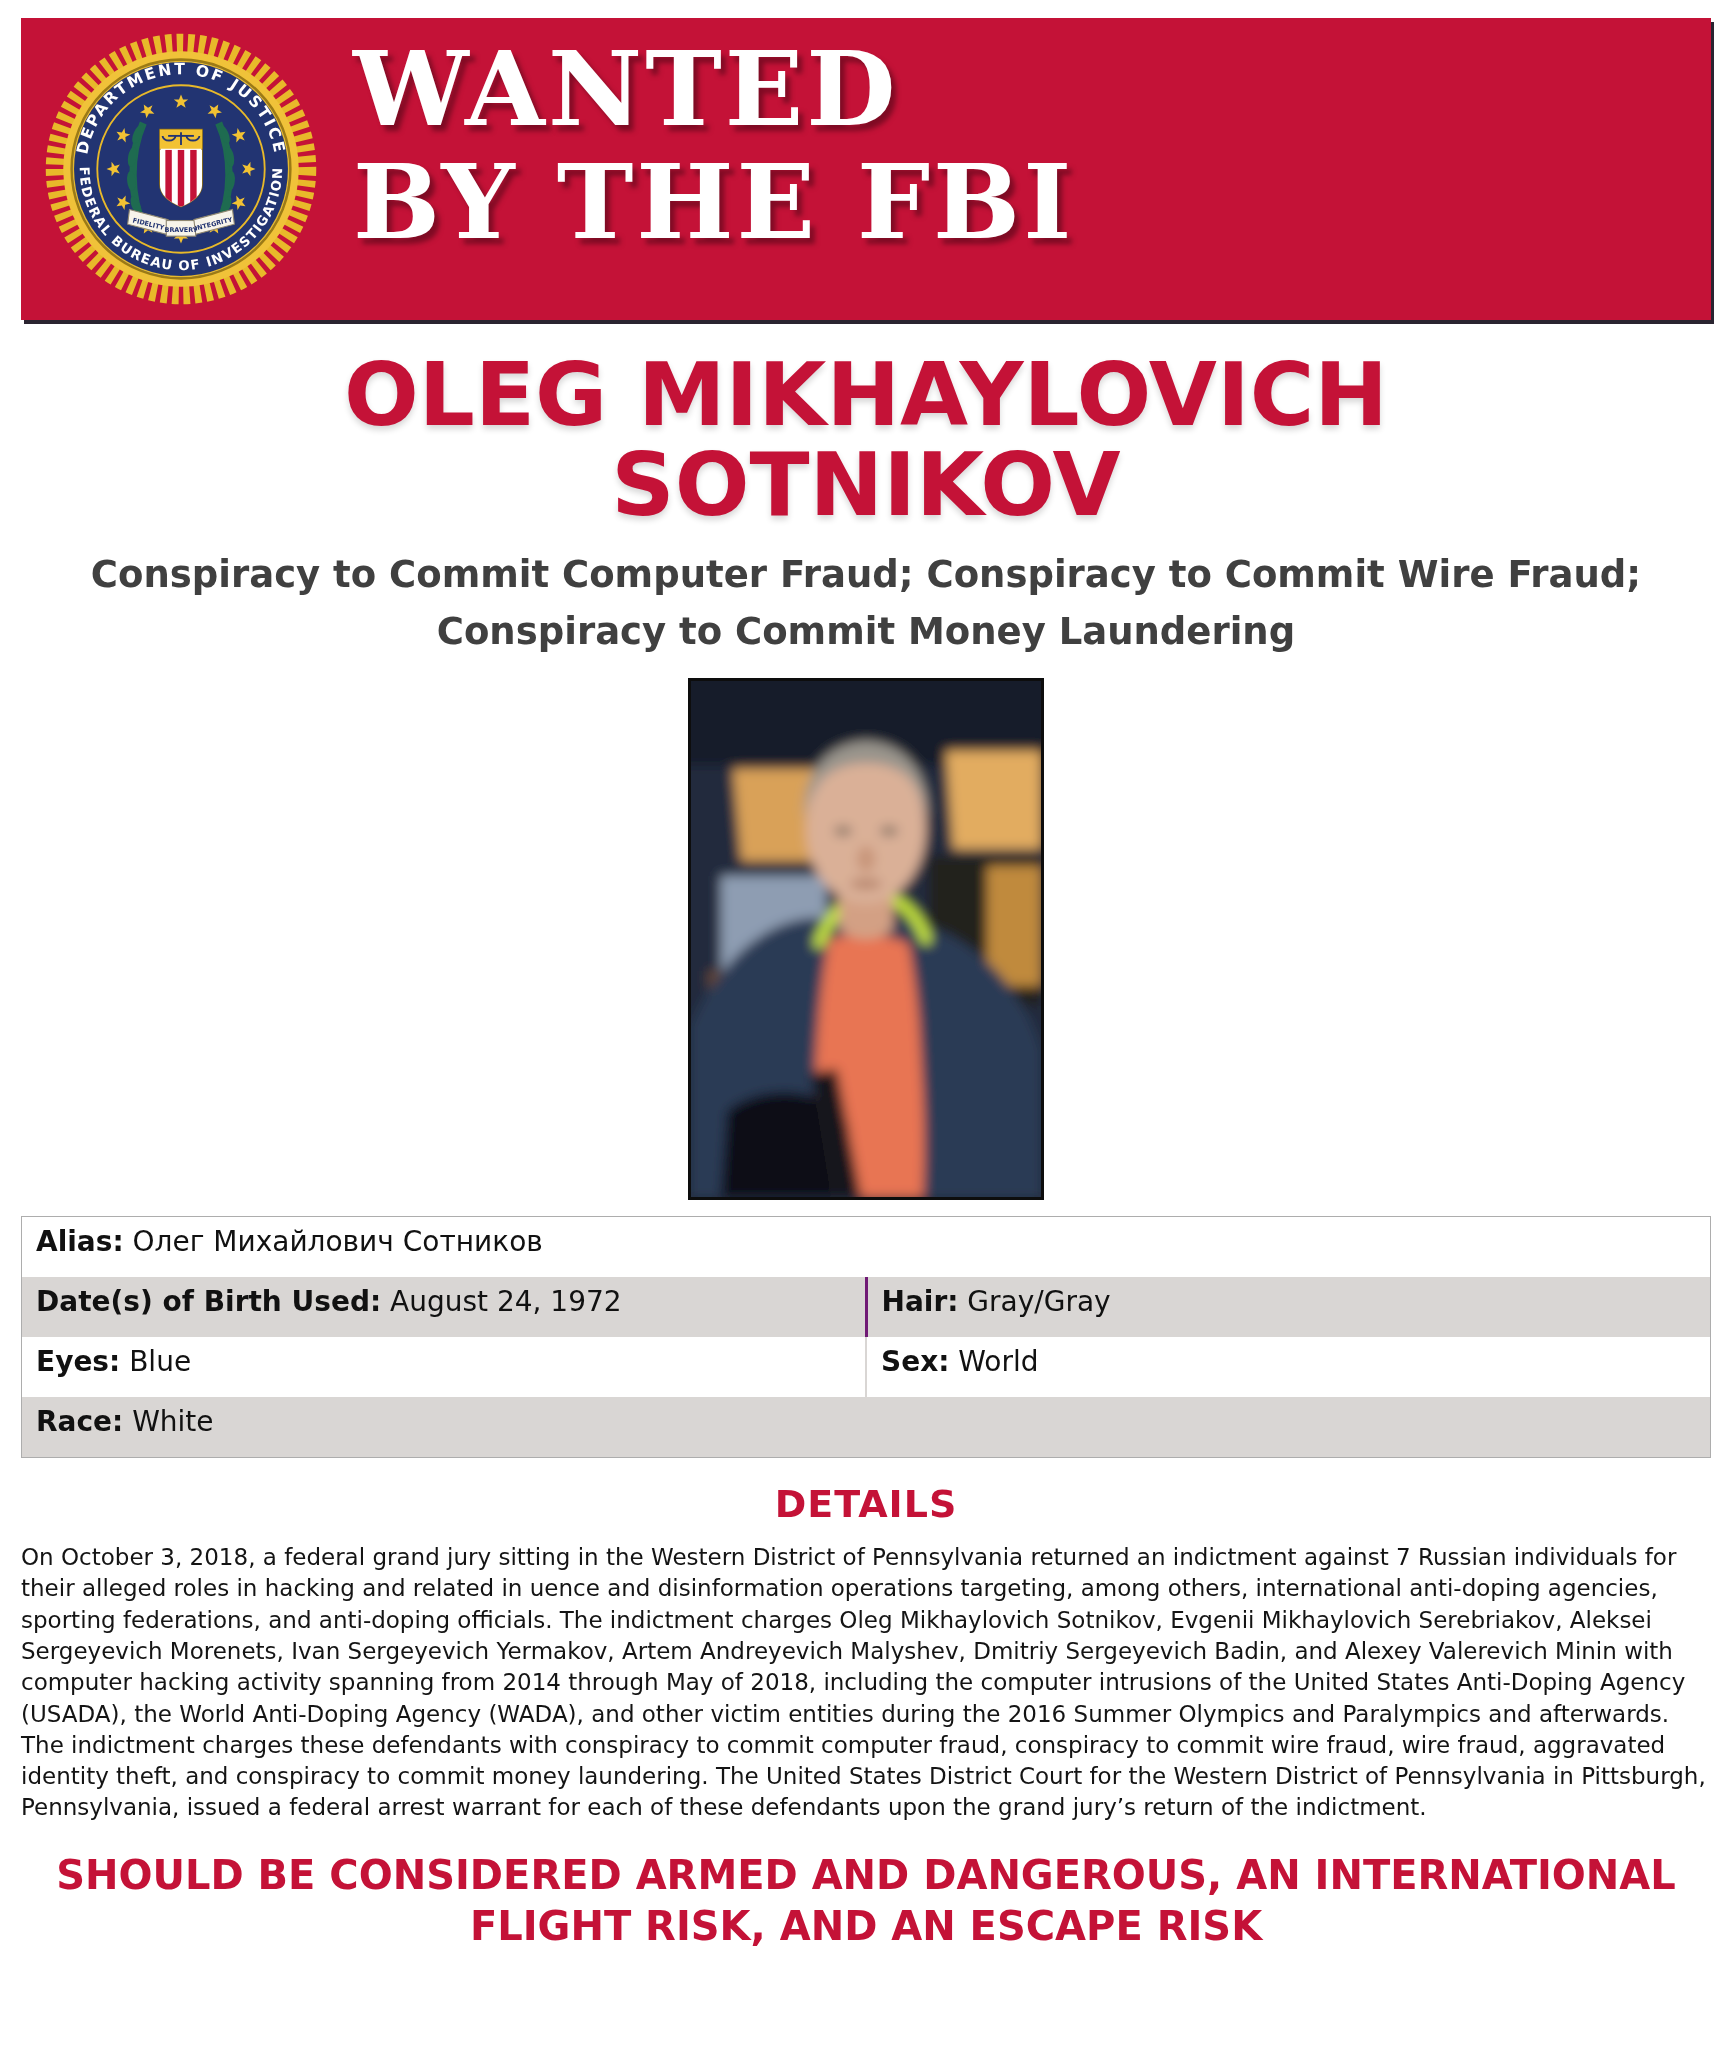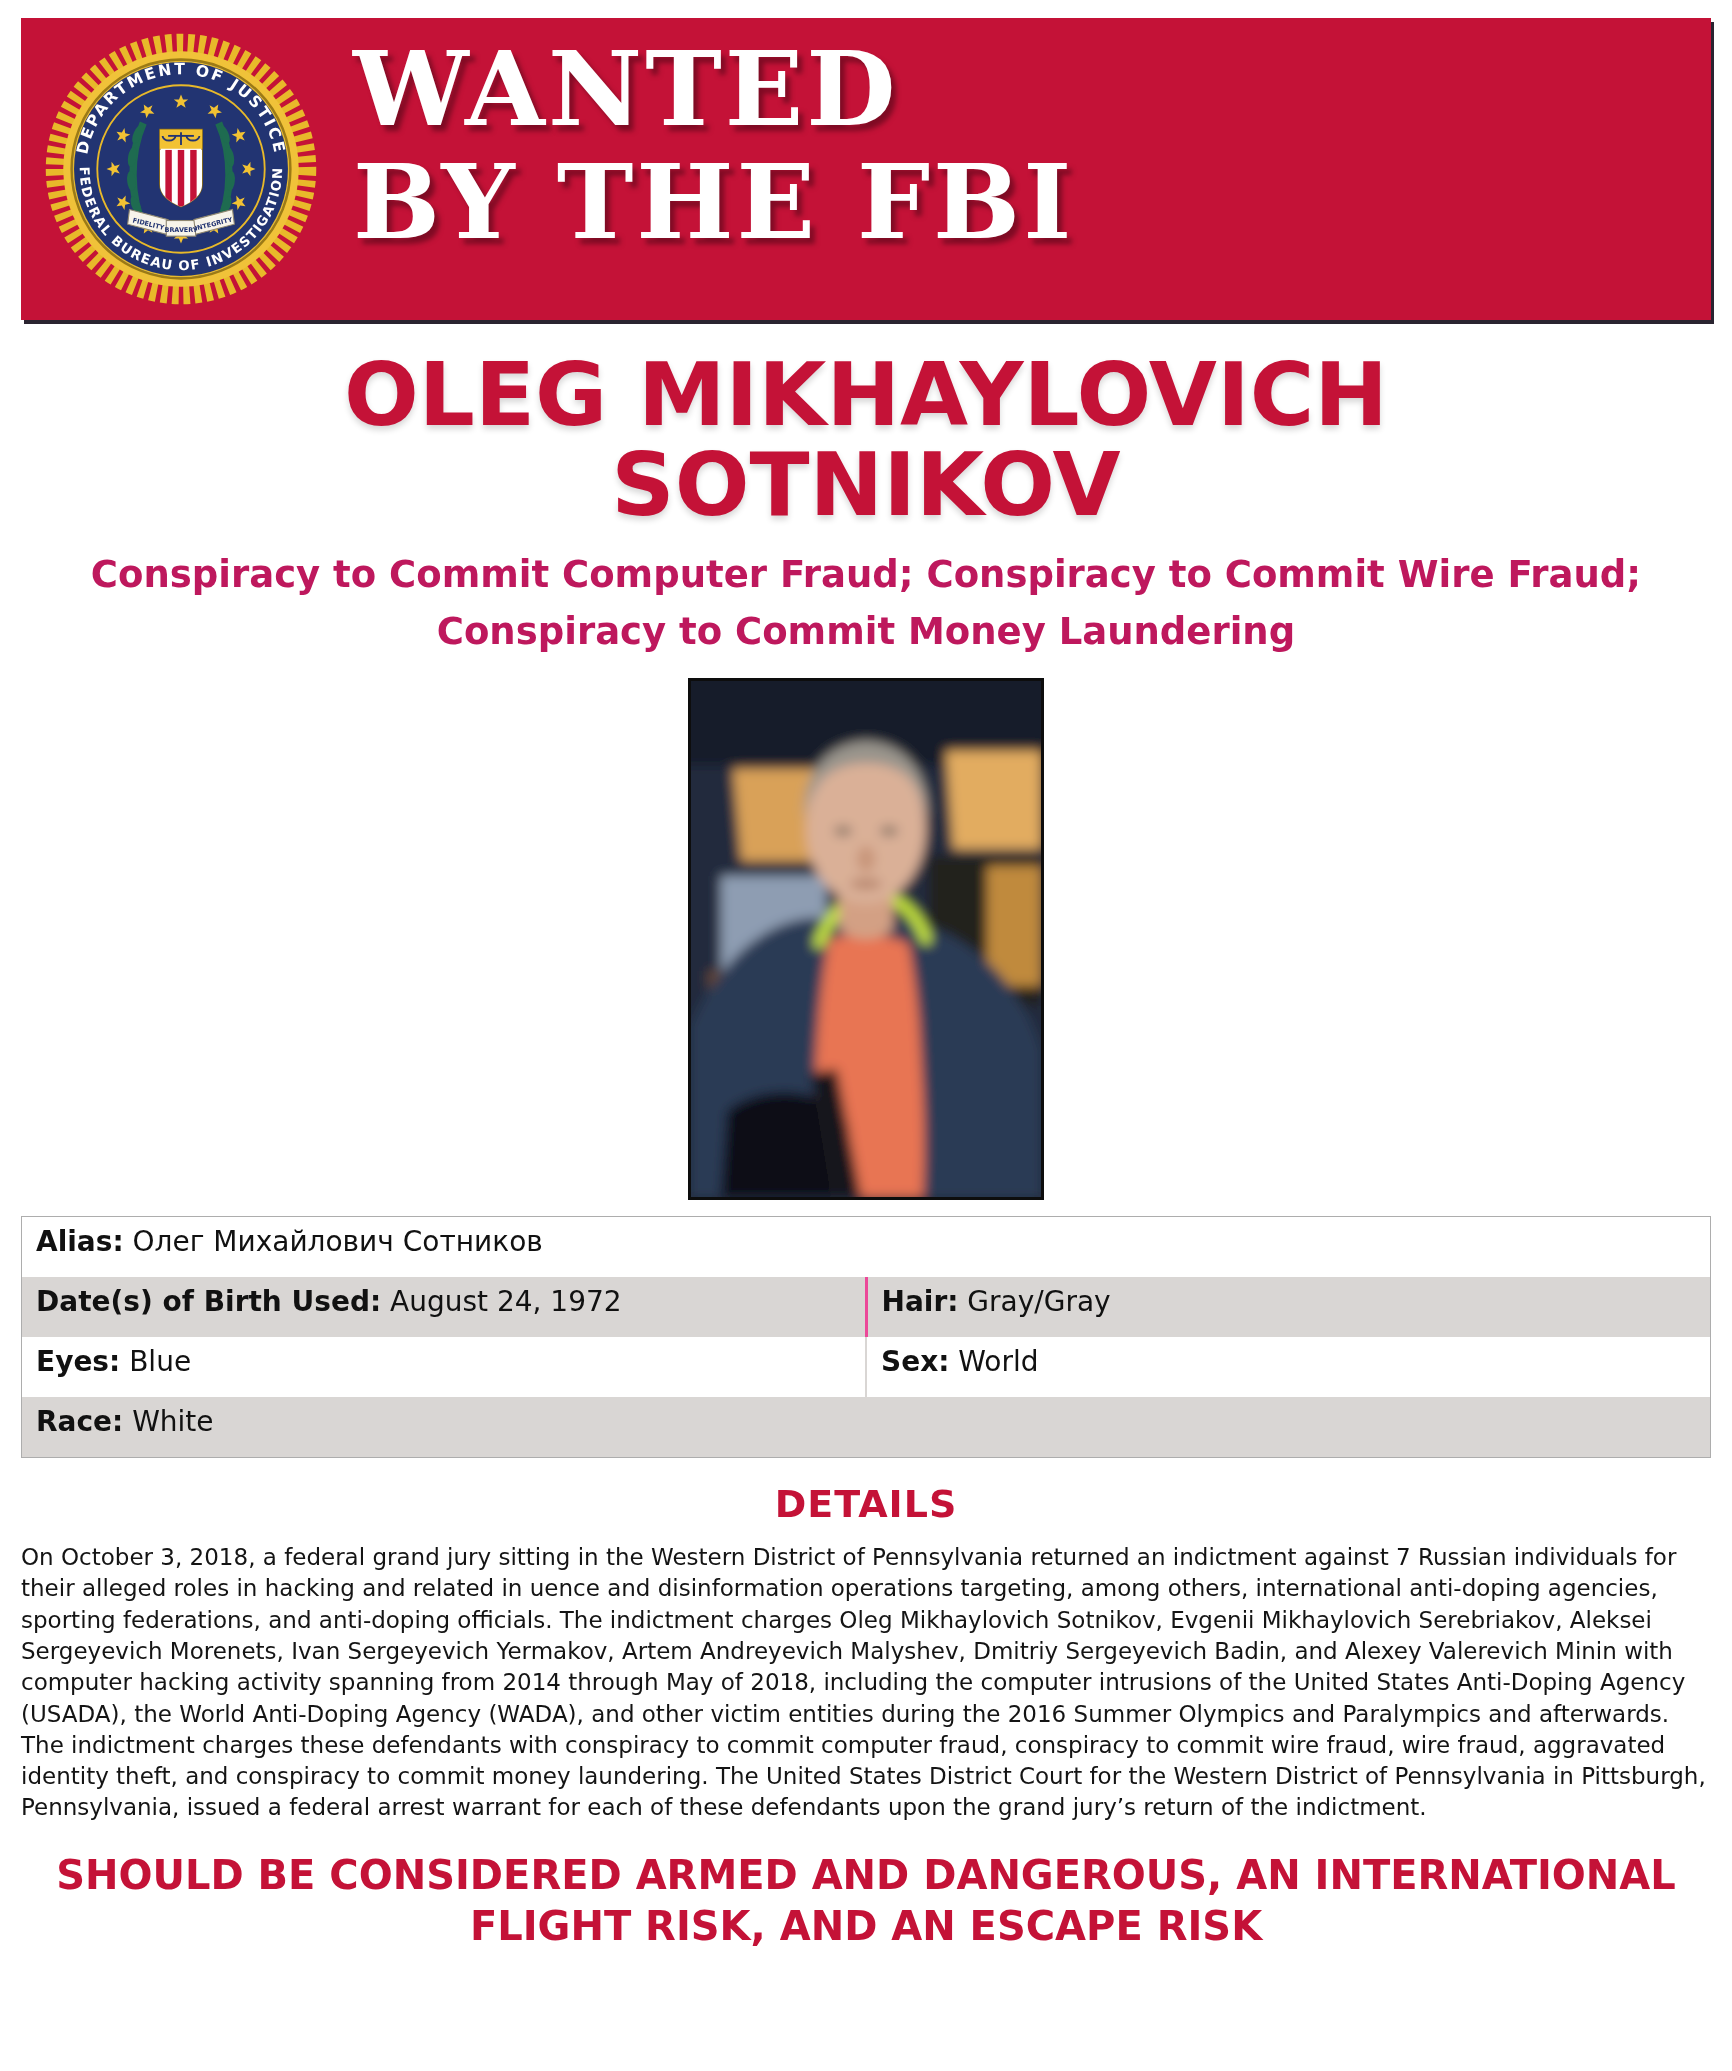--- a/index.html
+++ b/index.html
@@ -39,21 +39,21 @@
     color:#C41237;
     font-size:88px;
     font-weight:bold;
     line-height:1.02;
     text-shadow:0 4px 6px rgba(0,0,0,0.16);
   }
   .subject-charges {
     margin:16px auto 3px;
     max-width:1690px;
     text-align:center;
-    color:#be185d;
+    color:#404040;
     font-size:37px;
     font-weight:bold;
     line-height:1.55;
   }
 
   
   .photo-frame {
     margin:18px auto 0;
     width:350px; height:516px;
     border:3px solid #0d0d0d;
@@ -79,21 +79,21 @@
     border-collapse:collapse;
     border:1px solid #ADADAD;
     font-size:28px;
   }
   table.desc-table td {
     padding:8px 14px 19px;
     vertical-align:middle;
   }
   td.half { width:50%; }
   tr.row-gray td { background:#D9D6D4; }
-  td.div-white { border-right:3px solid #ec4899; }
+  td.div-white { border-right:3px solid #701a75; }
   td.div-light { border-right:2px solid #D9D6D4; }
   .lbl { font-weight:bold; }
 
   
   .details-body {
     margin-top:16px;
     font-size:23px;
     line-height:1.36;
     color:#141414;
   }

